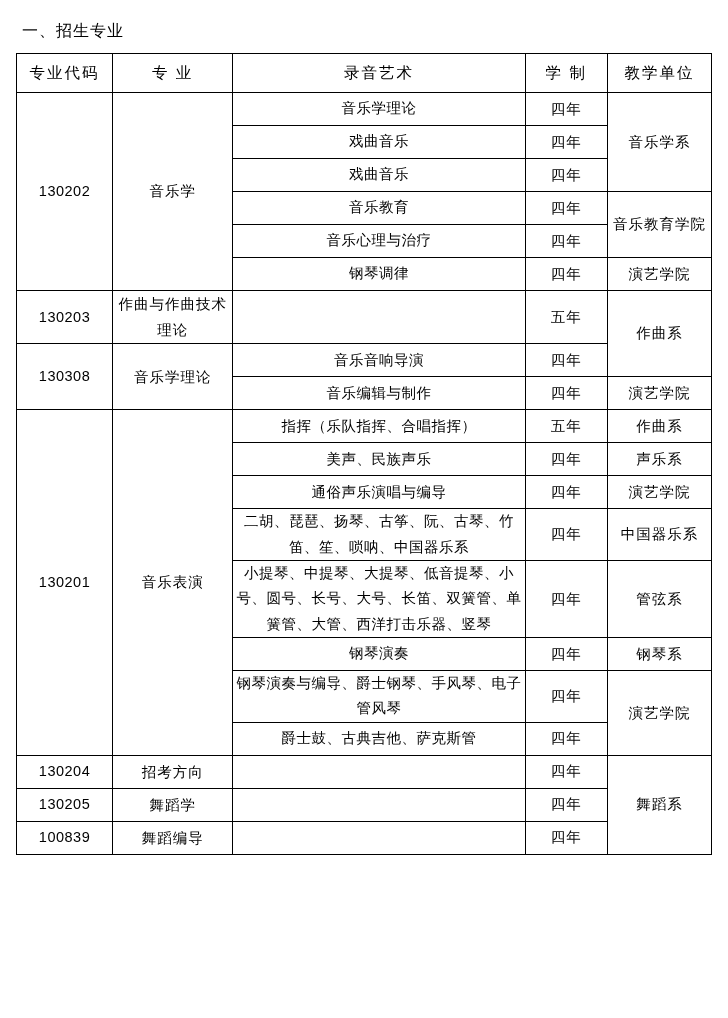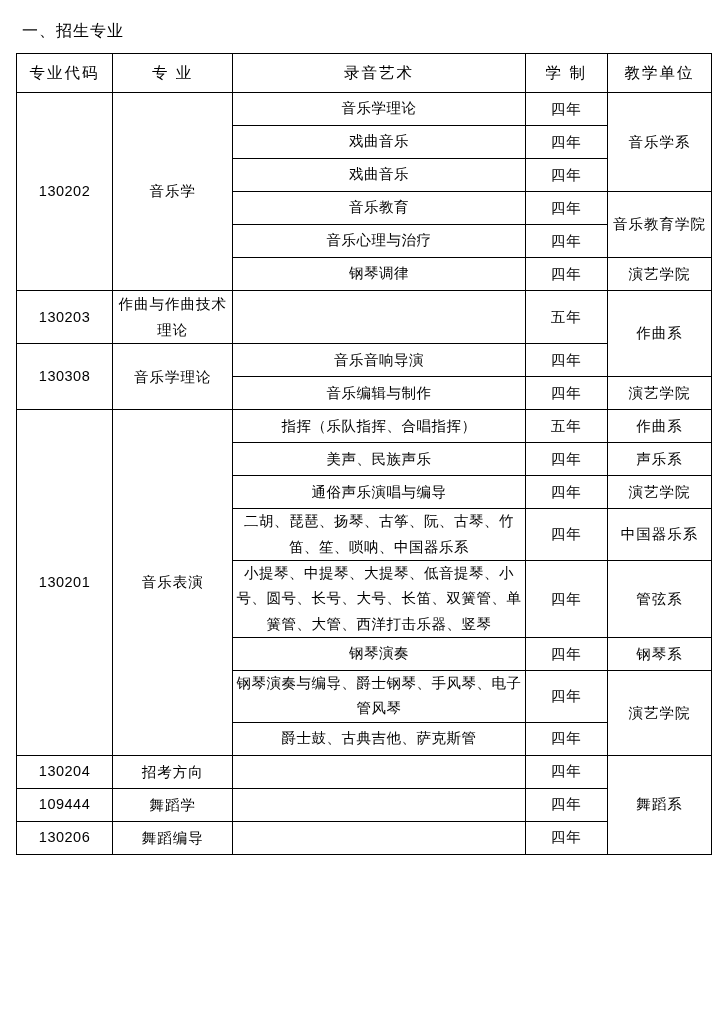--- a/index.html
+++ b/index.html
@@ -190,27 +190,27 @@
           <td class="cell">四年</td>
         </tr>
         <tr class="row-h">
           <td class="cell code" rowspan="1">130204</td>
           <td class="cell major" rowspan="1">招考方向</td>
           <td class="dir"></td>
           <td class="cell">四年</td>
           <td class="cell" rowspan="3">舞蹈系</td>
         </tr>
         <tr class="row-h">
-          <td class="cell code" rowspan="1">109444</td>
+          <td class="cell code" rowspan="1">130205</td>
           <td class="cell major" rowspan="1">舞蹈学</td>
           <td class="dir"></td>
           <td class="cell">四年</td>
         </tr>
         <tr class="row-h">
-          <td class="cell code" rowspan="1">130206</td>
+          <td class="cell code" rowspan="1">100839</td>
           <td class="cell major" rowspan="1">舞蹈编导</td>
           <td class="dir"></td>
           <td class="cell">四年</td>
         </tr>
       </tbody>
   </table>
 
 </div>
 
 </body></html>

